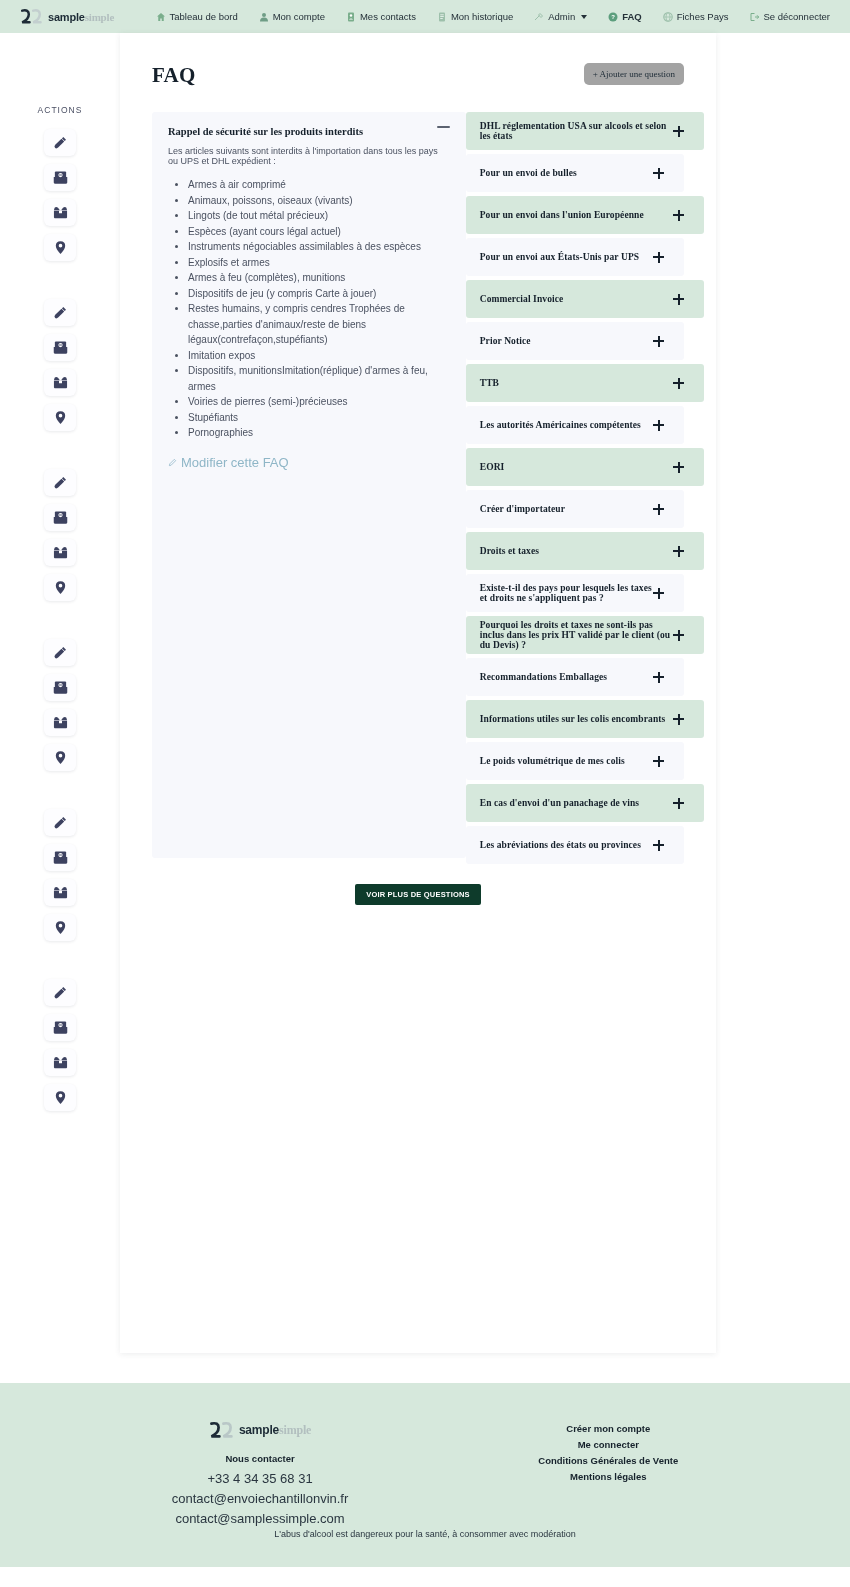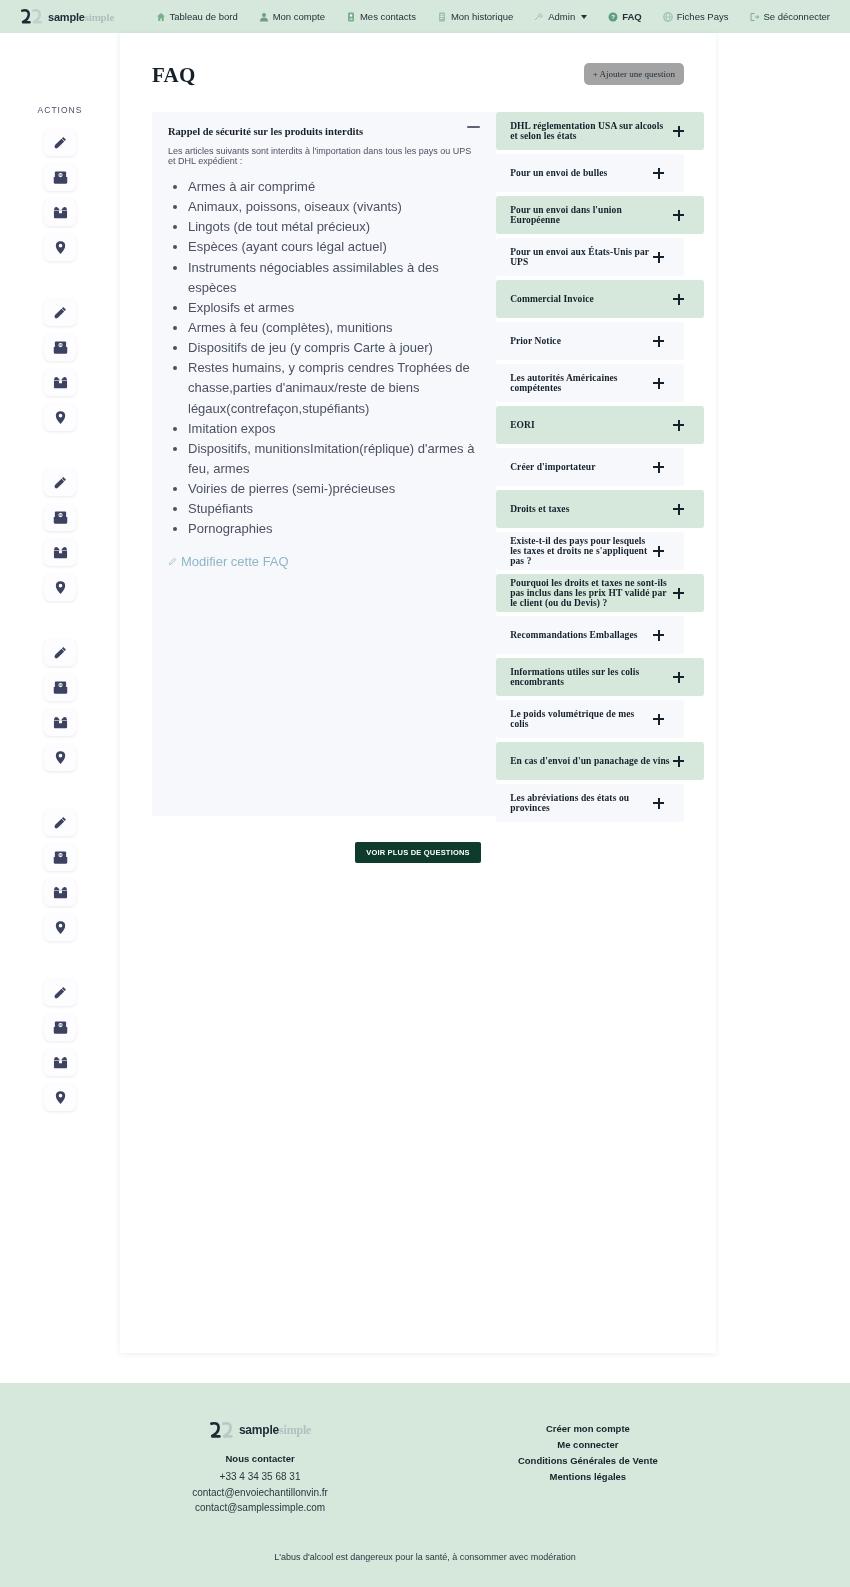--- a/index.html
+++ b/index.html
@@ -134,21 +134,21 @@
     color: #15202b;
     margin-bottom: 9px;
   }
   .acc-intro {
     font-size: 9px;
     color: #4a5160;
     margin-bottom: 11px;
   }
   .acc-ul { margin: 0 0 0 20px; padding: 0; }
   .acc-ul li {
-    font-size: 13px;
+    font-size: 10px;
     color: #4a5160;
     line-height: 1.55;
     list-style: disc;
   }
   .minus-btn {
     position: absolute;
     right: 16px; top: 14px;
     width: 13px; height: 2px;
     background: #5b6270;
     border-radius: 1px;
@@ -215,27 +215,26 @@
     gap: 190px;
   }
   .fcol { text-align: center; }
   .flogo { display: flex; align-items: center; gap: 6px; justify-content: center; margin-bottom: 14px; }
   .flogo .logo-mark { width: 24px; height: 18px; }
   .flogo .logo-text { font-size: 12px; }
   .fhead {
     font-size: 9.5px; font-weight: bold; color: #16222c;
     margin-bottom: 5px;
   }
-  .fline { font-size: 10px; color: #2a3640; line-height: 1.55; }
+  .fline { font-size: 13px; color: #2a3640; line-height: 1.55; }
   .flink { font-size: 9.5px; font-weight: bold; color: #16222c; line-height: 1.68; cursor: pointer; }
   .footer-note {
     text-align: center;
     font-size: 9px;
     color: #2a3640;
-    margin-top: 36px;
   }
 </style>
 </head>
 <body>
 
 <div class="topnav">
   <div class="logo-wrap">
     <svg class="logo-mark" viewBox="0 0 30 22">
       <path d="M3 3 Q12 1 12 8 Q12 15 3 19 L13 19" fill="none" stroke="#1d2b36" stroke-width="3.4" stroke-linecap="round"></path>
       <path d="M18 3 Q27 1 27 8 Q27 15 18 19 L28 19" fill="none" stroke="#c3cfcf" stroke-width="3.4" stroke-linecap="round"></path>
@@ -620,20 +619,24 @@
             <span class="plus"></span>
           </div>
           <div class="acc-row green">
             <div class="acc-row-title">Commercial Invoice</div>
             <span class="plus"></span>
           </div>
           <div class="acc-row grey">
             <div class="acc-row-title">Prior Notice</div>
             <span class="plus"></span>
           </div>
+          <div class="acc-row green">
+            <div class="acc-row-title">TTB</div>
+            <span class="plus"></span>
+          </div>
           <div class="acc-row grey">
             <div class="acc-row-title">Les autorités Américaines compétentes</div>
             <span class="plus"></span>
           </div>
           <div class="acc-row green">
             <div class="acc-row-title">EORI</div>
             <span class="plus"></span>
           </div>
           <div class="acc-row grey">
             <div class="acc-row-title">Créer d'importateur</div>

